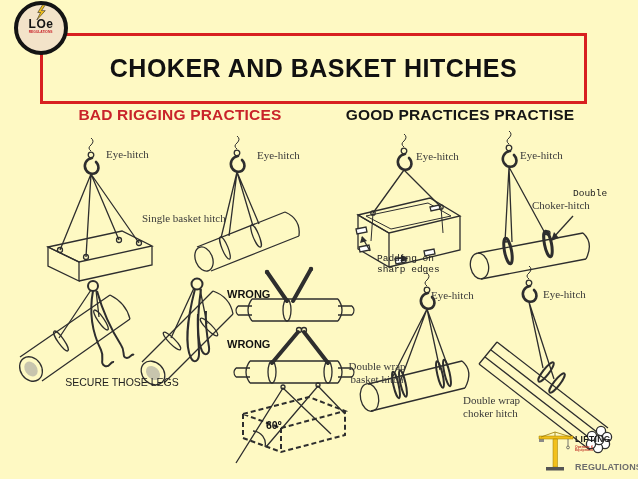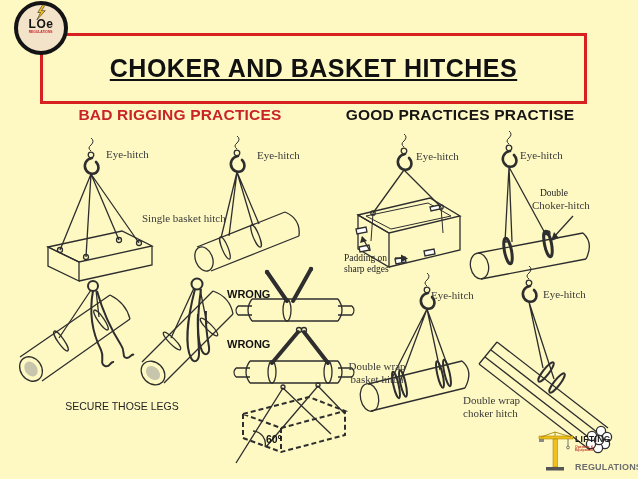--- a/index.html
+++ b/index.html
@@ -10,29 +10,29 @@
   svg.art{stroke:#2e2e2e;fill:none;stroke-width:1.3;}
   .sw2{stroke-width:2;} .sw3{stroke-width:3;} .thin{stroke-width:1;}
   .strap{stroke-width:4;stroke-linecap:round;}
   .hookbody{stroke-width:2.6;stroke-linecap:round;}
   .dash{stroke-dasharray:5 3;}
   .filld{fill:#2e2e2e;stroke:none;}
   .fillw{fill:#fff;}
   .mouth{fill:#9a9a9a;opacity:.55;stroke:none;}
   .abs{position:absolute;white-space:pre-line;line-height:1.2;}
   .serif{font-family:"Liberation Serif",serif;font-size:11px;color:#3a3a3a;}
-  .sans-s{font-family:Liberation Serif, serif;font-size:9.5px;color:#222;}
+  .sans-s{font-family:Liberation Mono, monospace;font-size:9.5px;color:#222;margin-left:33px;}
   .title-box{position:absolute;left:40px;top:33px;width:541px;height:65px;
              border:3px solid #d82020;display:flex;align-items:center;justify-content:center;}
-  .title-box span{font-size:25px;font-weight:bold;letter-spacing:.5px;color:#111;text-decoration:underline;}
+  .title-box span{font-size:25px;font-weight:bold;letter-spacing:.5px;color:#111;}
   .hdr{position:absolute;top:106px;font-size:15.5px;font-weight:bold;text-align:center;letter-spacing:.2px;}
   .hdr.bad{left:66px;width:228px;color:#c9232a;}
   .hdr.good{left:340px;width:240px;color:#151515;}
   .rw{font-size:11px;font-weight:bold;color:#111;}
-  .secure{position:absolute;left:20px;top:376px;width:204px;text-align:center;color:#222;margin-top:24px;}
+  .secure{position:absolute;left:20px;top:376px;width:204px;text-align:center;color:#222;}
   .secure .st{font-size:10.5px;display:block;}
   .secure .sb{font-size:9.8px;display:block;white-space:pre-line;line-height:1.22;}
   .logo-tl{position:absolute;left:14px;top:1px;width:46px;height:46px;border:4px solid #141414;
            border-radius:50%;background:#f3e3c9;display:flex;flex-direction:column;align-items:center;
            justify-content:flex-start;z-index:3;overflow:hidden;}
   .logo-tl .nm{font-size:12px;font-weight:bold;color:#141414;line-height:1;margin-top:-2px;letter-spacing:.5px;}
   .logo-tl .sub{font-size:6px;color:#c9232a;font-weight:bold;transform:scale(.55);transform-origin:center top;line-height:1;}
   .logo-br{position:absolute;left:537px;top:431px;width:96px;height:45px;z-index:3;}
   .logo-br .txt{position:absolute;left:38px;top:4px;width:60px;line-height:1;}
   .logo-br .l1{display:block;font-size:8.5px;font-weight:bold;color:#1c1c1c;letter-spacing:.4px;}
@@ -214,21 +214,21 @@
   <span class="abs serif" style="left:257px;top:149px;">Eye-hitch</span>
   <span class="abs serif" style="left:142px;top:212px;">Single basket hitch</span>
   <span class="abs serif" style="left:416px;top:150px;">Eye-hitch</span>
   <span class="abs serif" style="left:520px;top:149px;">Eye-hitch</span>
   <span class="abs sans-s" style="left:540px;top:188px;">Double</span>
   <span class="abs serif" style="left:532px;top:199px;font-size:11px;">Choker-hitch</span>
   <span class="abs sans-s" style="left:344px;top:253px;">Padding on
 sharp edges</span>
   <span class="abs rw" style="left:227px;top:288px;">WRONG</span>
   <span class="abs rw" style="left:227px;top:338px;">WRONG</span>
-  <span class="abs rw" style="left:266px;top:433px;font-size:10.5px;">60º</span>
+  <span class="abs rw" style="left:266px;top:419px;font-size:10.5px;">60º</span>
   <span class="abs serif" style="left:431px;top:289px;">Eye-hitch</span>
   <span class="abs serif" style="left:543px;top:288px;">Eye-hitch</span>
   <span class="abs serif" style="left:344px;top:360px;width:66px;text-align:center;">Double wrap
 basket hitch</span>
   <span class="abs serif" style="left:463px;top:394px;">Double wrap
 choker hitch</span>
 
   <div class="secure">
     <span class="st">SECURE THOSE LEGS</span>
   </div>

